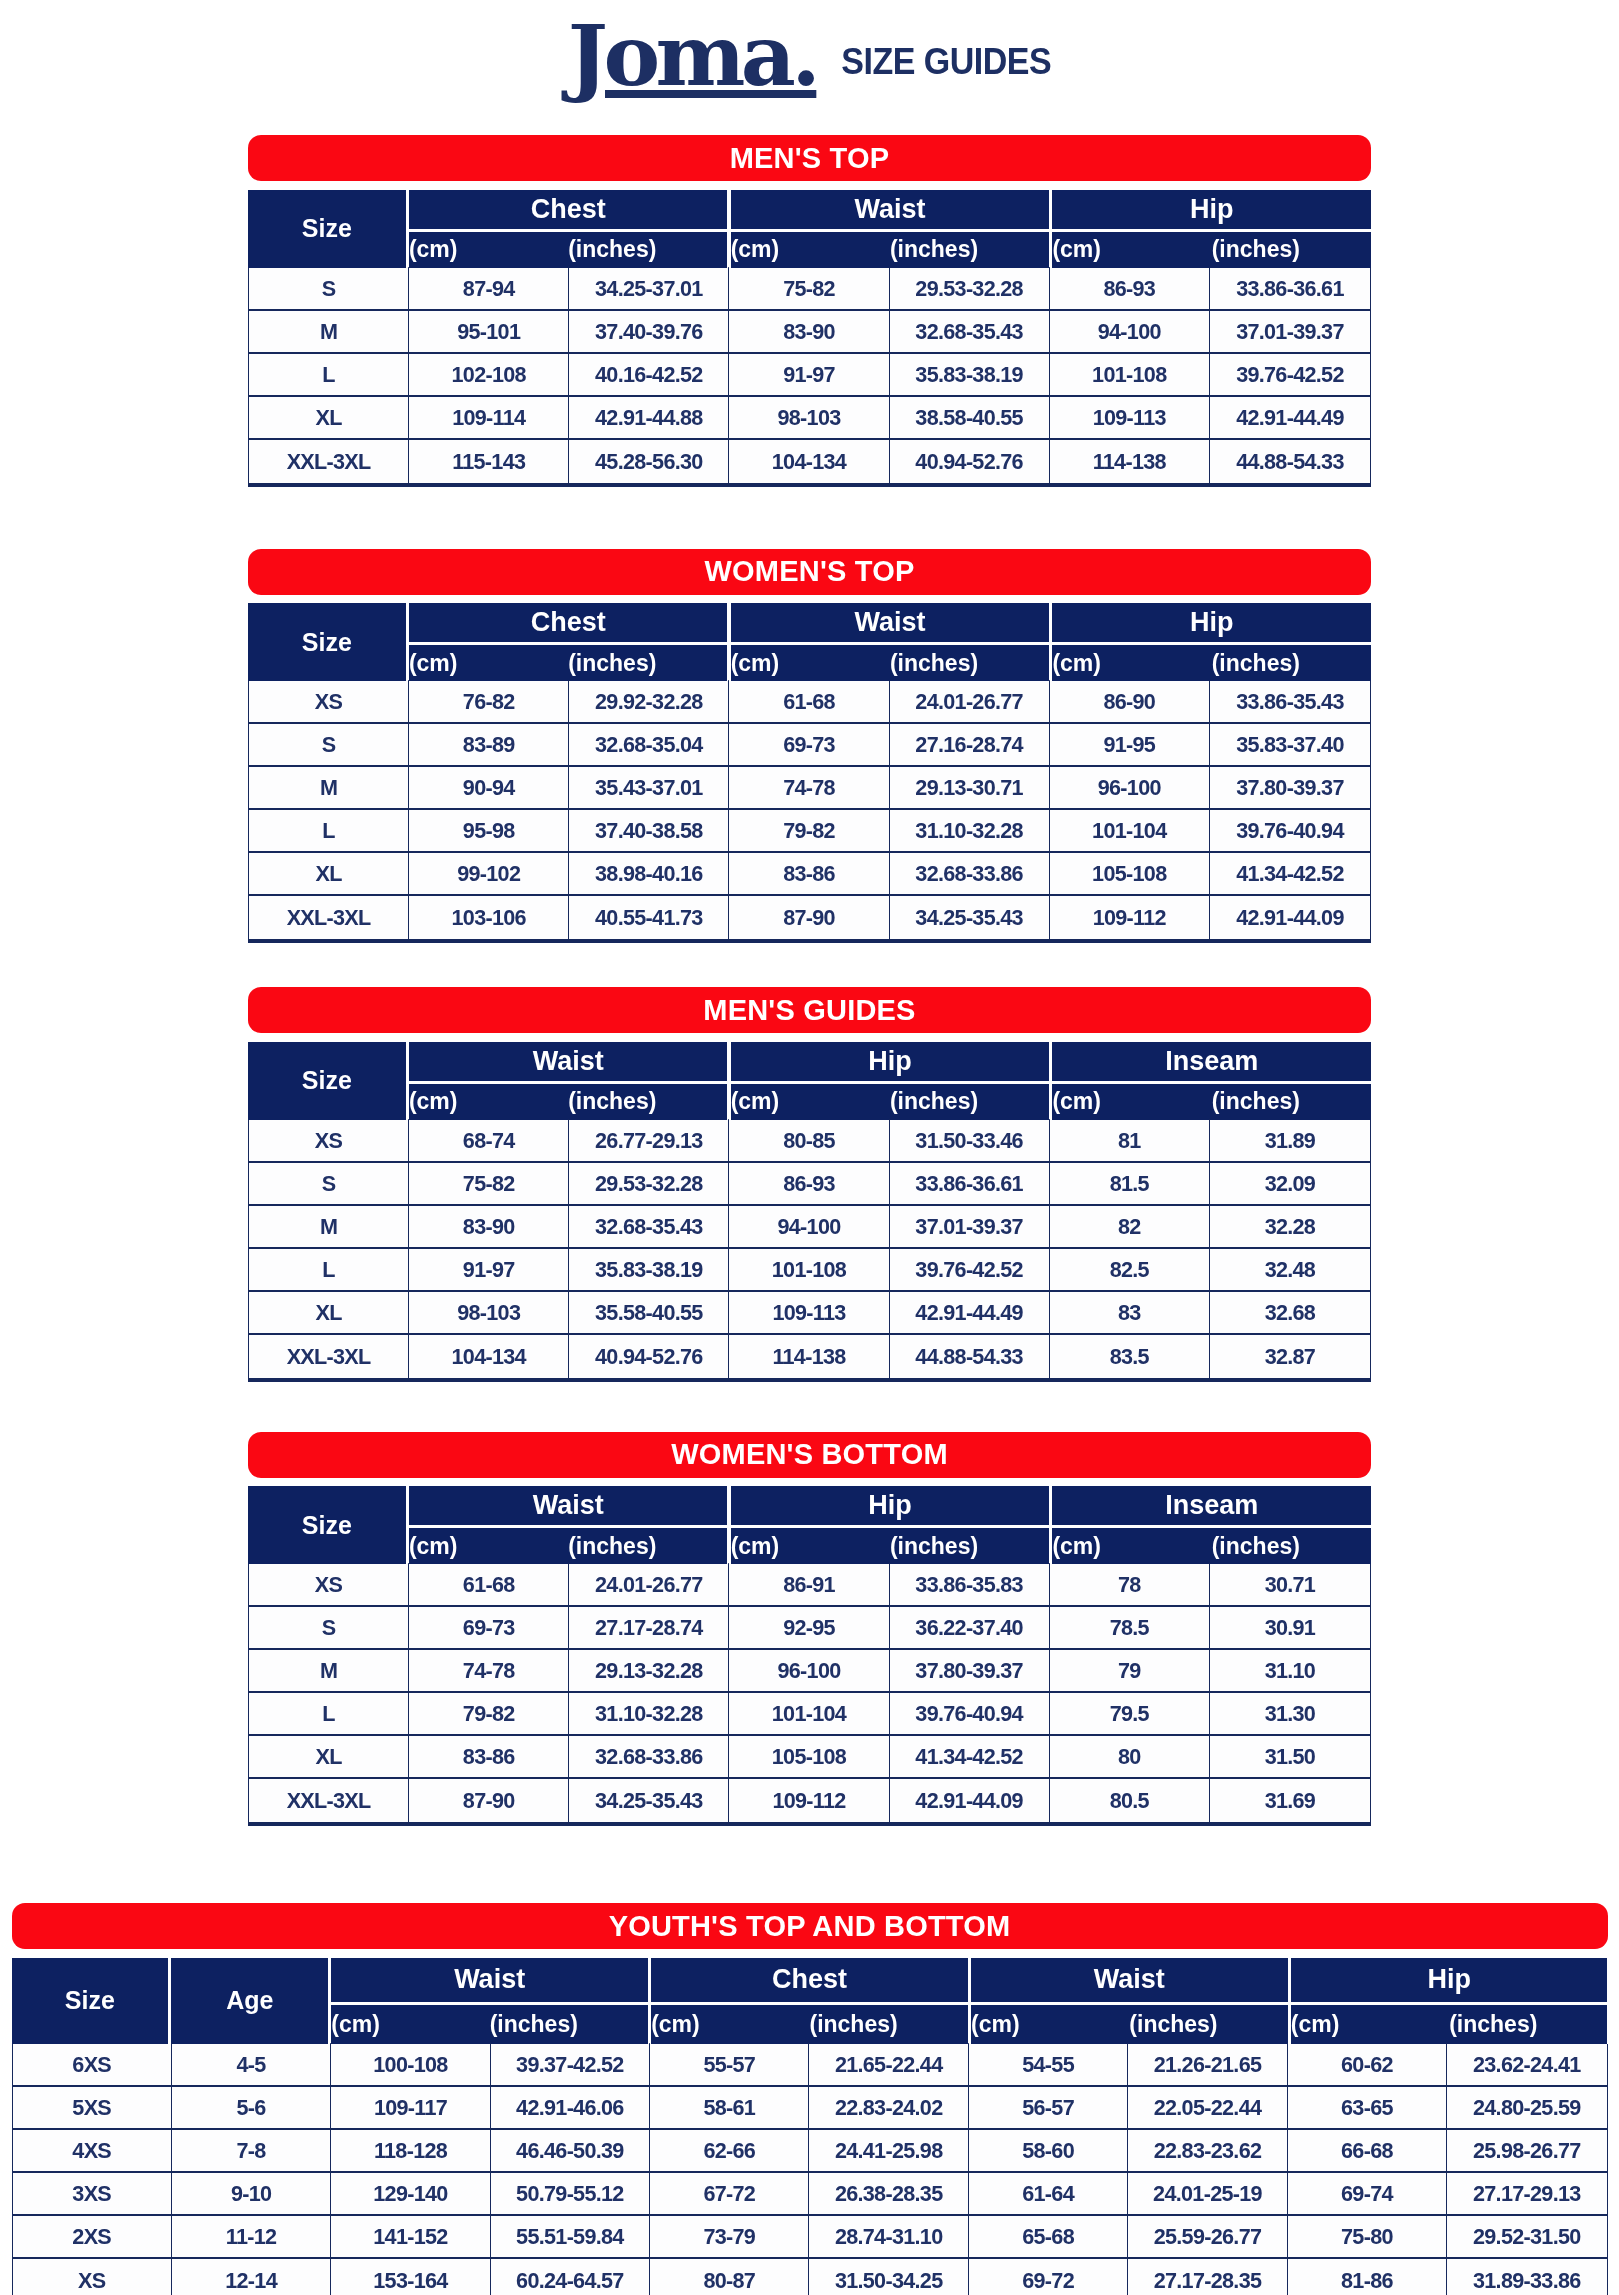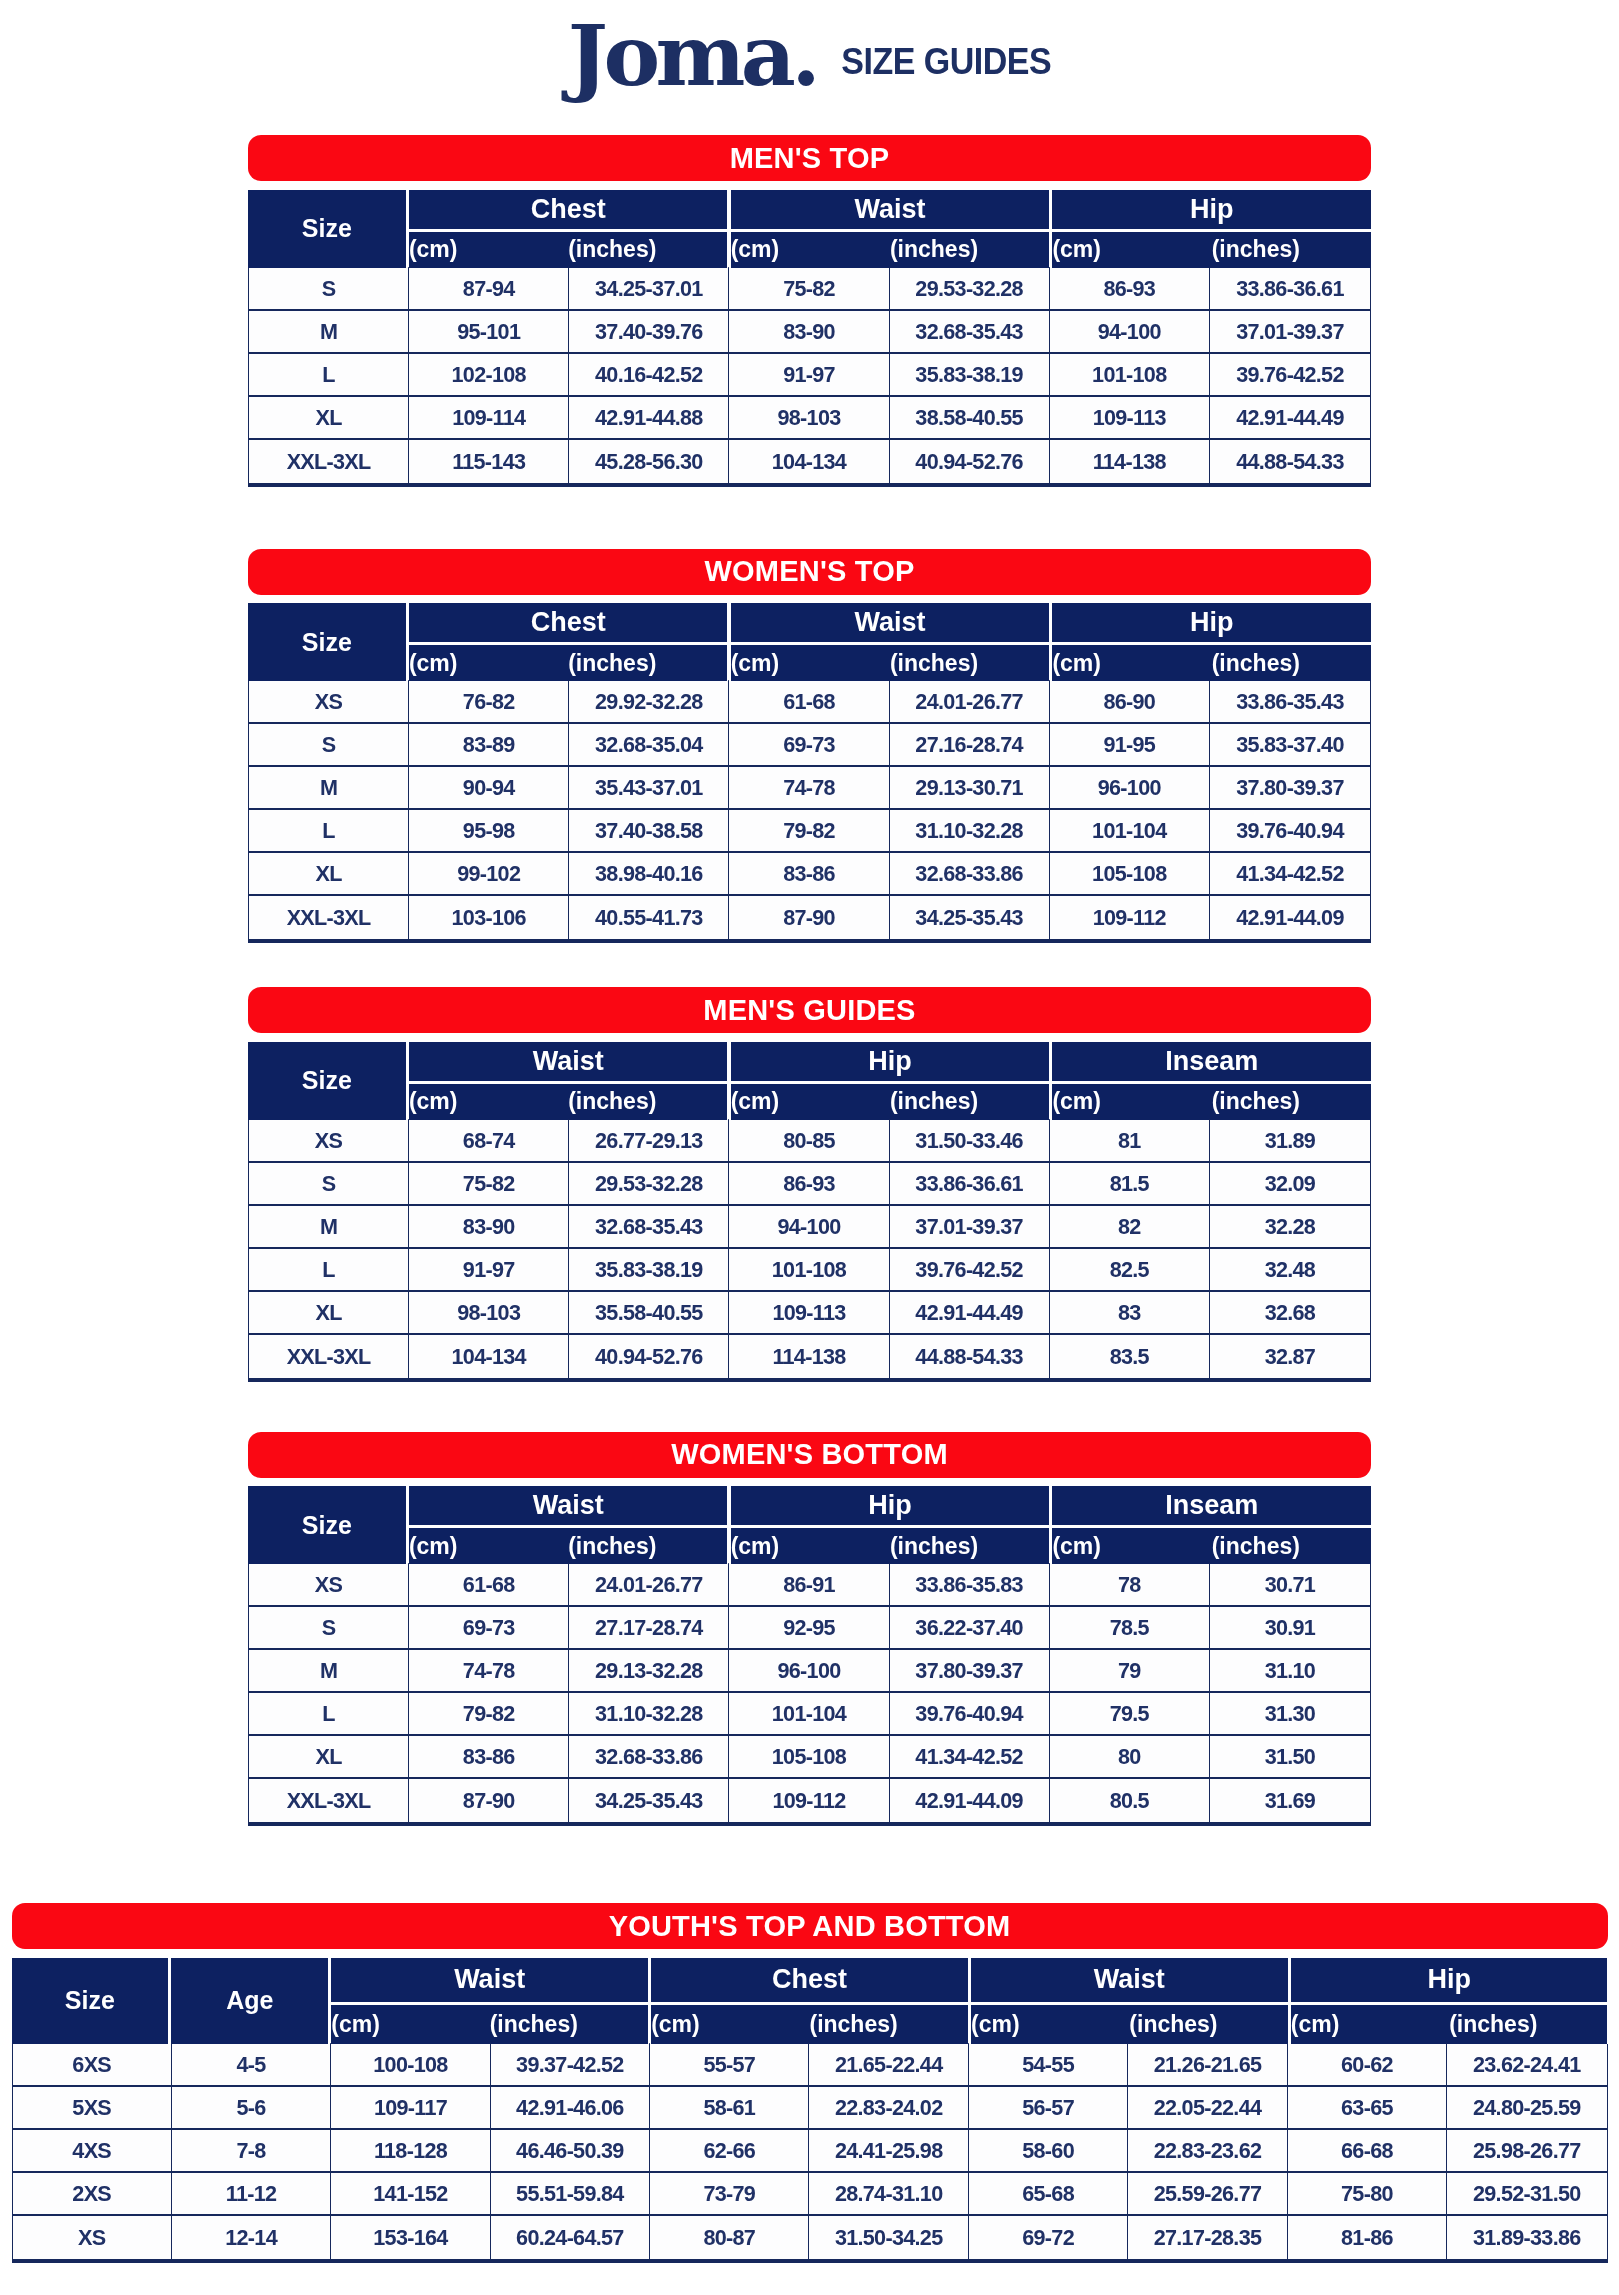--- a/index.html
+++ b/index.html
@@ -25,20 +25,21 @@
     justify-content: center;
     gap: 25px;
   }
   .logo {
     font-family: "DejaVu Serif", serif;
     font-weight: bold;
     font-size: 85px;
     line-height: 1;
     color: #1d2f63;
     letter-spacing: -4.6px;
+    text-decoration: underline;
   }
   .page-title {
     font-size: 34px;
     font-weight: bold;
     color: #1d2f63;
     letter-spacing: -0.5px;
     margin-top: 13px;
     transform: scaleY(1.08);
   }
 
@@ -496,20 +497,32 @@
         <div class="tcell">118-128</div>
         <div class="tcell">46.46-50.39</div>
         <div class="tcell">62-66</div>
         <div class="tcell">24.41-25.98</div>
         <div class="tcell">58-60</div>
         <div class="tcell">22.83-23.62</div>
         <div class="tcell">66-68</div>
         <div class="tcell">25.98-26.77</div>
       </div>
       <div class="trow" style="grid-template-columns: repeat(10, 1fr);">
+        <div class="tcell">3XS</div>
+        <div class="tcell">9-10</div>
+        <div class="tcell">129-140</div>
+        <div class="tcell">50.79-55.12</div>
+        <div class="tcell">67-72</div>
+        <div class="tcell">26.38-28.35</div>
+        <div class="tcell">61-64</div>
+        <div class="tcell">24.01-25-19</div>
+        <div class="tcell">69-74</div>
+        <div class="tcell">27.17-29.13</div>
+      </div>
+      <div class="trow" style="grid-template-columns: repeat(10, 1fr);">
         <div class="tcell">2XS</div>
         <div class="tcell">11-12</div>
         <div class="tcell">141-152</div>
         <div class="tcell">55.51-59.84</div>
         <div class="tcell">73-79</div>
         <div class="tcell">28.74-31.10</div>
         <div class="tcell">65-68</div>
         <div class="tcell">25.59-26.77</div>
         <div class="tcell">75-80</div>
         <div class="tcell">29.52-31.50</div>

